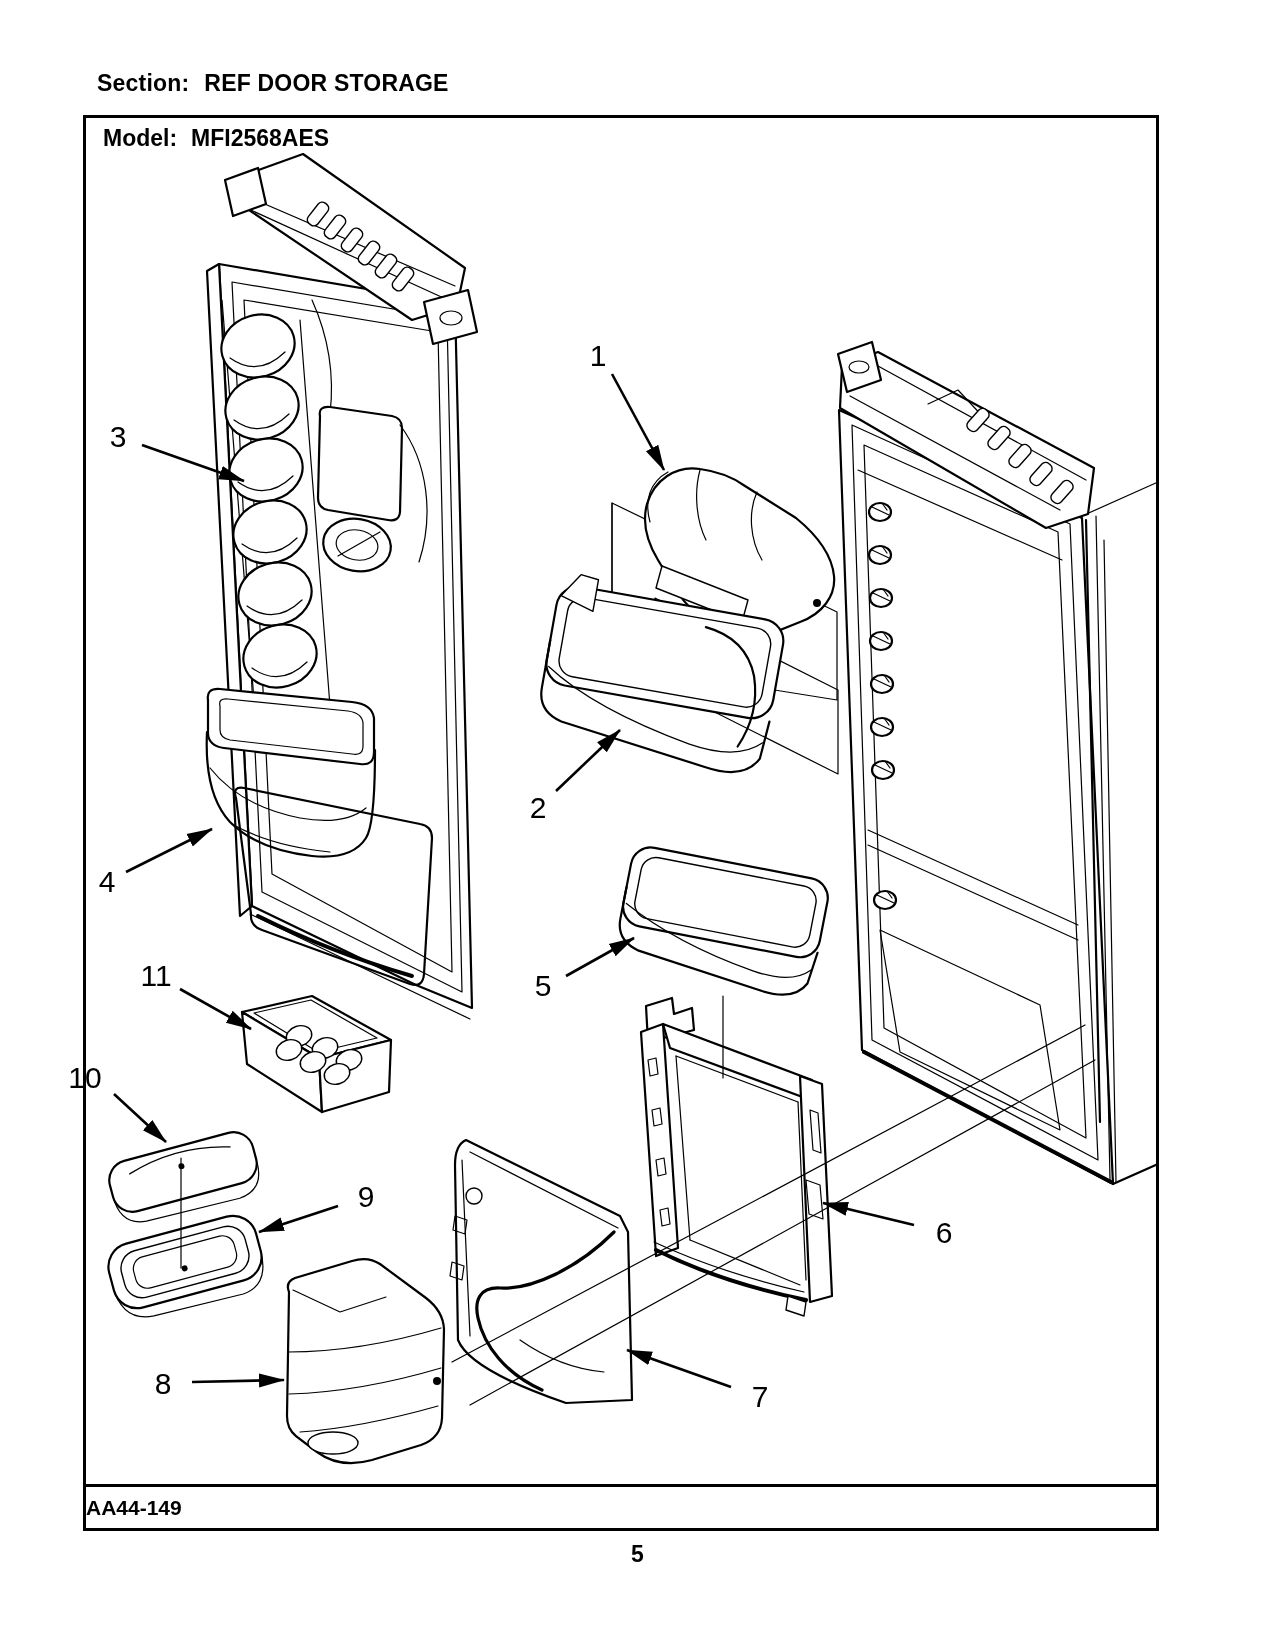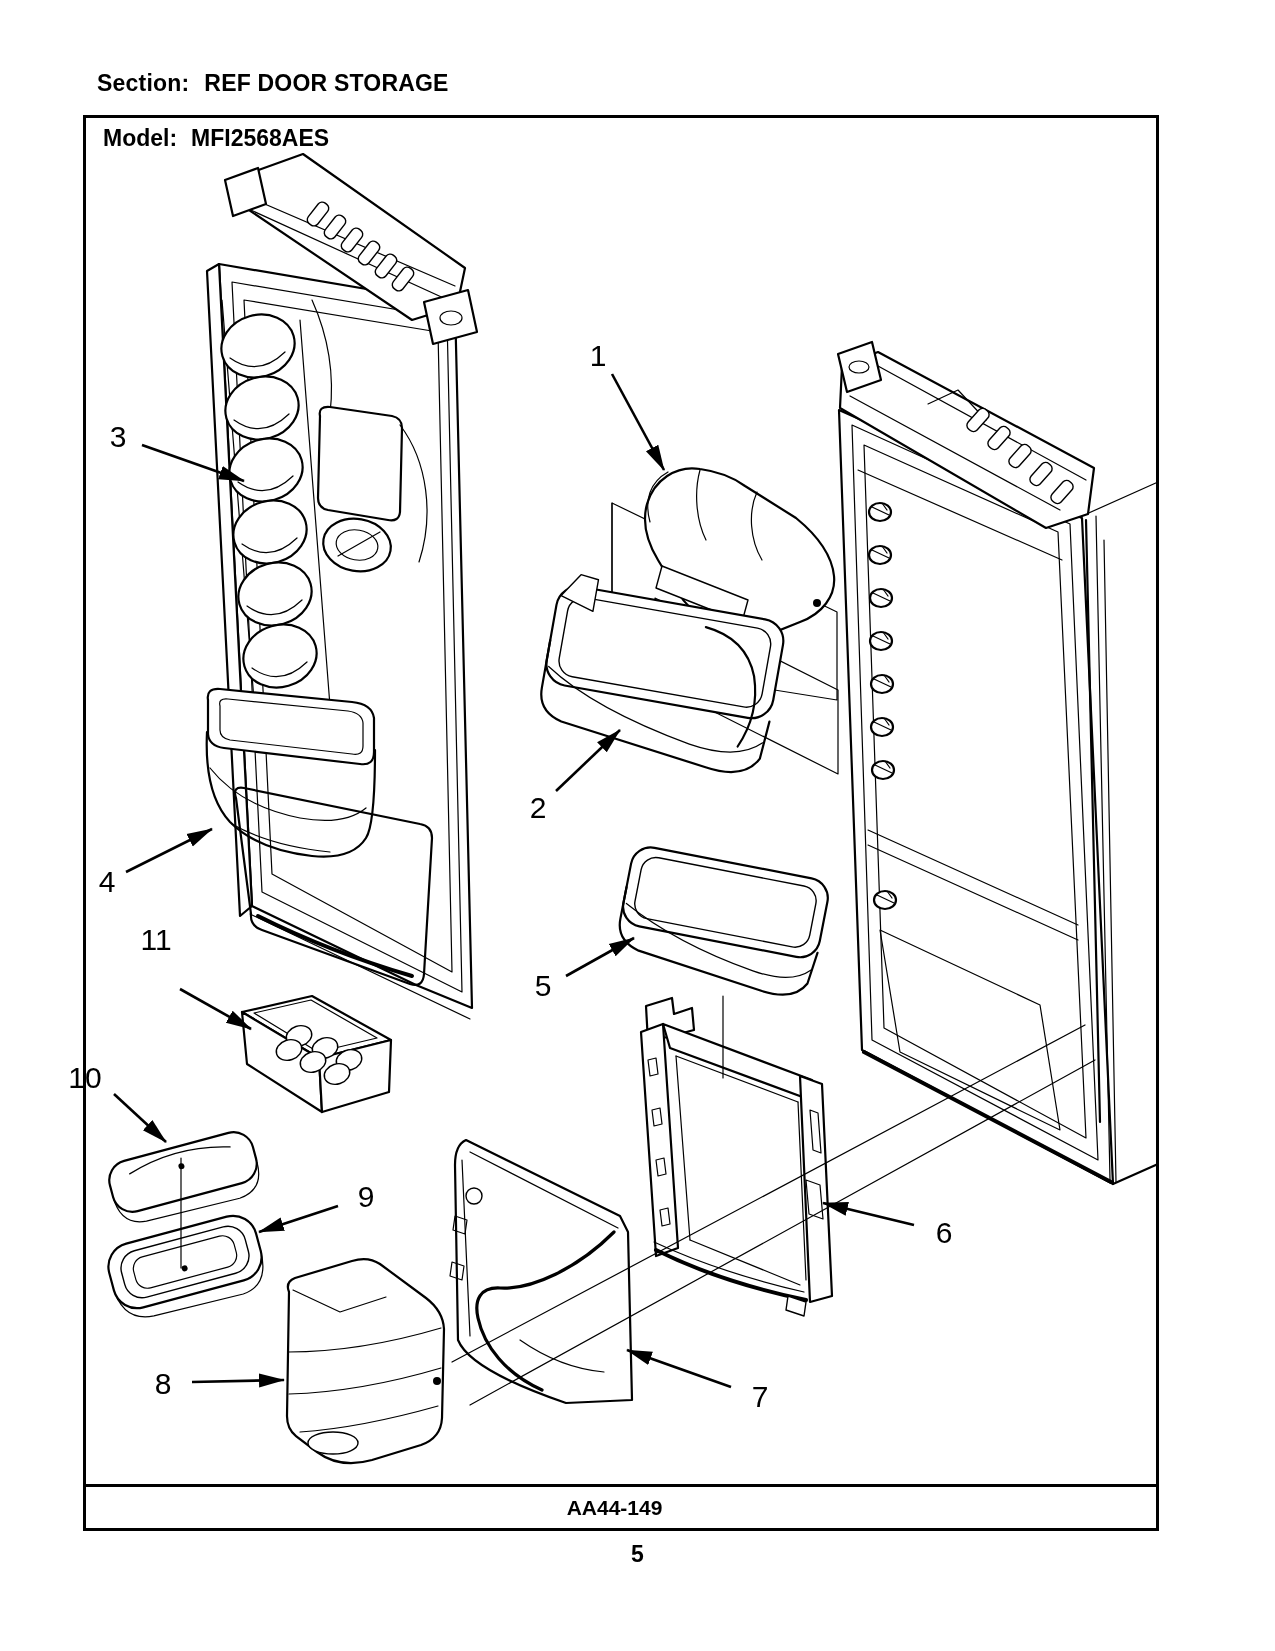--- a/index.html
+++ b/index.html
@@ -18,21 +18,21 @@
     position:absolute; left:83px; top:115px; width:1076px; height:1416px;
     border:3px solid var(--ink); box-sizing:border-box; z-index:2; pointer-events:none;
   }
   .model-line {
     position:absolute; left:17px; top:7px; font-size:23px; font-weight:bold;
   }
   .model-line .lbl { margin-right:14px;margin-top:32px; }
   .code-band {
     position:absolute; left:0; right:0; bottom:0; height:44px;
     border-top:3px solid var(--ink); box-sizing:border-box;
-    display:flex; align-items:center; justify-content:center;
+    display:flex; align-items:center; justify-content:flex-start;
     padding-right:13px; font-size:21px; font-weight:bold;
   }
   .diagram-svg { position:absolute; left:0; top:0; z-index:1; }
   .callout {
     position:absolute; z-index:4; font-size:30px; font-weight:400;
     transform:translate(-50%,-50%); line-height:1;
   }
   .page-number {
     position:absolute; left:0; top:1541px; width:100%; text-align:center;
     font-size:23px; font-weight:bold; z-index:3;
@@ -325,21 +325,21 @@
   <span class="callout" style="left:598px; top:356px;">1</span>
   <span class="callout" style="left:538px; top:808px;">2</span>
   <span class="callout" style="left:118px; top:437px;">3</span>
   <span class="callout" style="left:107px; top:882px;">4</span>
   <span class="callout" style="left:543px; top:986px;">5</span>
   <span class="callout" style="left:944px; top:1233px;">6</span>
   <span class="callout" style="left:760px; top:1397px;">7</span>
   <span class="callout" style="left:163px; top:1384px;">8</span>
   <span class="callout" style="left:366px; top:1197px;">9</span>
   <span class="callout" style="left:85px;  top:1078px;">10</span>
-  <span class="callout" style="left:156px; top:940px;text-align:center;">11</span>
+  <span class="callout" style="left:156px; top:976px;text-align:center;">11</span>
 
   <div class="frame">
     <div class="model-line">
       <span class="lbl">Model:</span><span>MFI2568AES</span>
     </div>
     <div class="code-band">
       <span>AA44-149</span>
     </div>
   </div>
 

